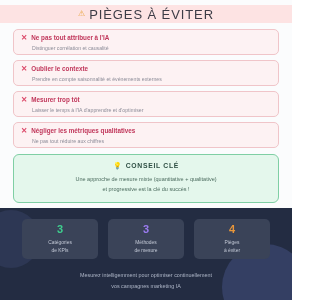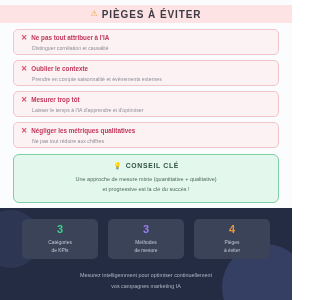--- a/index.html
+++ b/index.html
@@ -25,22 +25,22 @@
   
   .header-band {
     background: #fde3e3;
     height: 18px;
     display: flex;
     align-items: center;
     justify-content: center;
     gap: 4px;
   }
   .header-title {
-    font-size: 10px;
-    font-weight: bold;
+    font-size: 13px;
+    font-weight: normal;
     color: #3c3c46;
     letter-spacing: 0.9px;
   }
   .warn-icon {
     font-size: 8px;
     line-height: 1;
     color: #e8a33d;
   }
 
   

